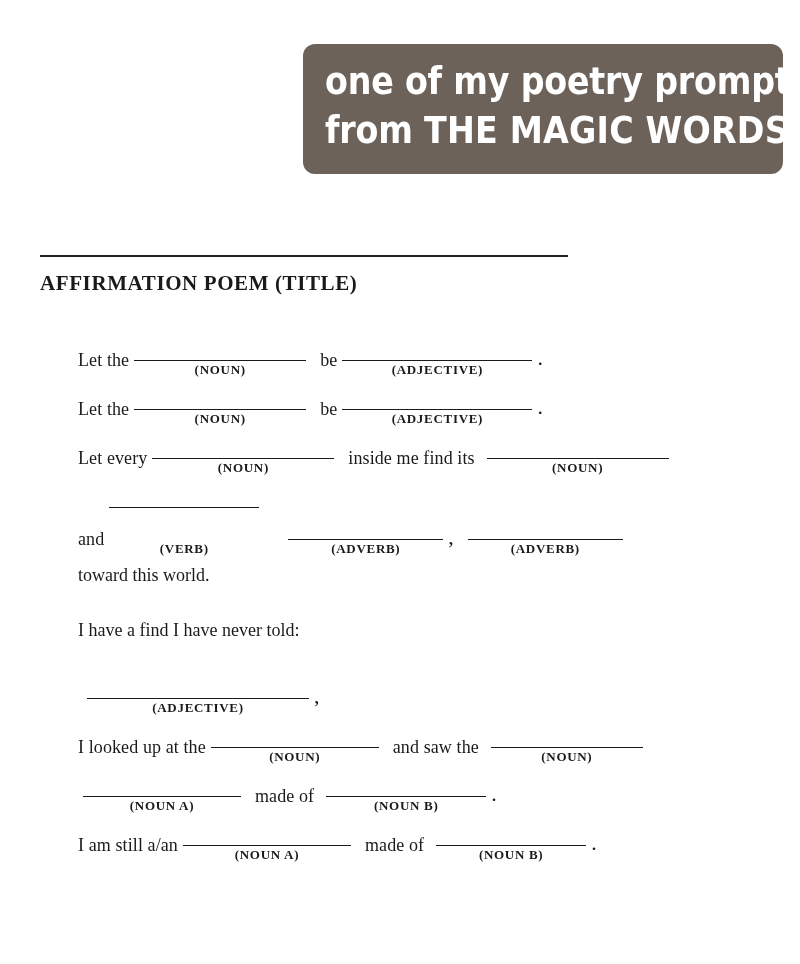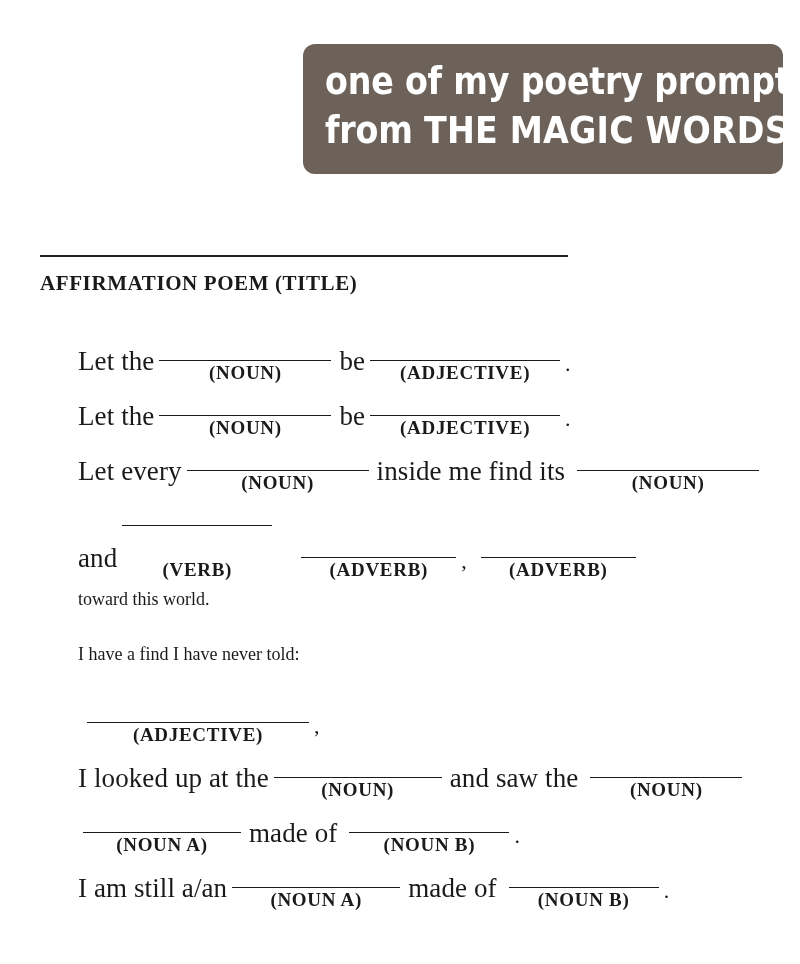--- a/index.html
+++ b/index.html
@@ -73,41 +73,41 @@
   .line {
     display: flex;
     align-items: flex-end;
     flex-wrap: nowrap;
     margin-bottom: 11px;
     white-space: nowrap;
   }
 
   .txt {
     padding-bottom: 7px;
-    font-size: 27px;
+    font-size: 18px;
     letter-spacing: 0.1px;
   }
-  .txt.sp-l { margin-left: 3px; font-family: Liberation Serif, serif; }
+  .txt.sp-l { margin-left: 9px; font-family: Liberation Serif, serif; }
   .txt.sp-r { margin-right: 7px; }
 
   
   .blank {
     display: inline-flex;
     flex-direction: column;
     align-items: center;
     margin: 0 5px;
   }
   .blank .rule {
     border-bottom: 1.6px solid #1a1a1a;
     height: 22px;
     width: 100%;
   }
   .blank .cue {
     font-family: "Liberation Serif", serif;
-    font-size: 19px;
+    font-size: 13px;
     font-weight: 700;
     letter-spacing: 0.7px;
     margin-top: 2px;
     color: #1a1a1a;
     white-space: nowrap;
   }
 
   .w-noun      { width: 172px; }
   .w-noun-wide { width: 182px; }
   .w-adj       { width: 190px; align-items: center; }

